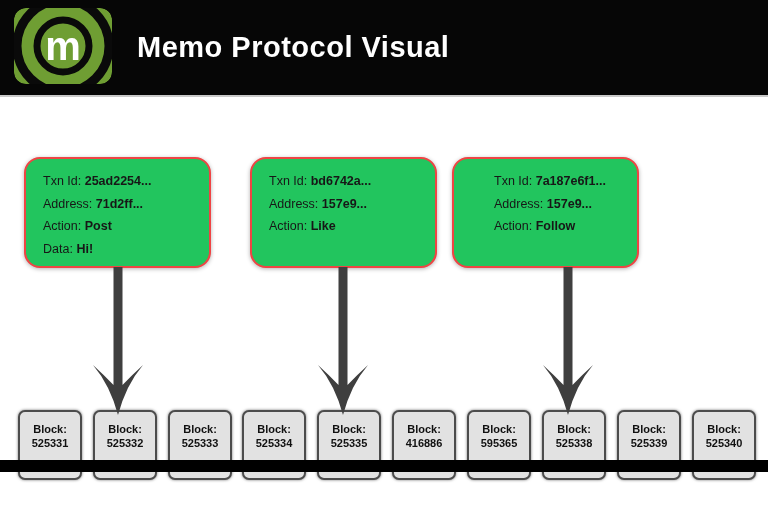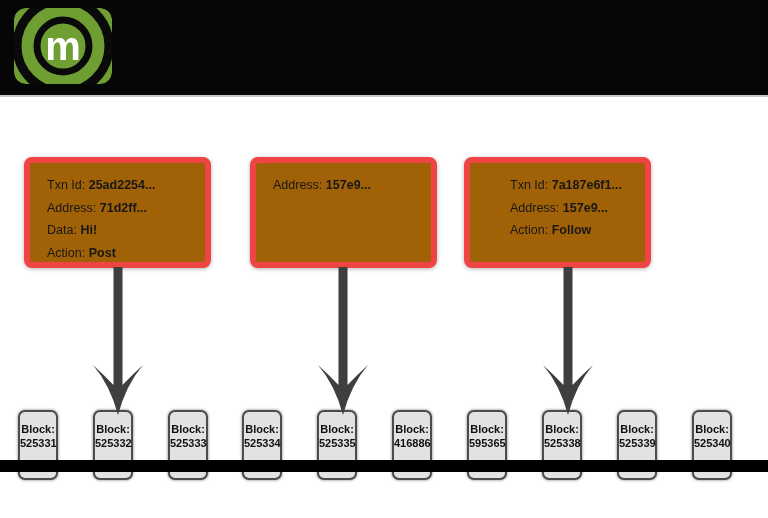--- a/index.html
+++ b/index.html
@@ -41,38 +41,38 @@
     font-weight: bold;
     letter-spacing: 0.5px;
   }
 
   
   .card {
     position: absolute;
     top: 157px;
     width: 187px;
     height: 111px;
-    background: #a16207;
-    border: 6px solid #ef4444;
-    border-radius: 8px;
+    background: #22c55e;
+    border: 2px solid #ef4444;
+    border-radius: 16px;
     box-shadow: 0 1px 4px rgba(0,0,0,0.30);
     padding: 11px 0 0 17px;
     z-index: 2;
   }
   .card-row {
     font-size: 12.5px;
     line-height: 22.5px;
     color: #171717;
     white-space: nowrap;
   }
   .card-row .lbl { font-weight: normal; }
   .card-row .val { font-weight: bold; }
   .card1 { left: 24px; }
   .card2 { left: 250px; }
-  .card3 { left: 464px; padding-left: 40px; }
+  .card3 { left: 452px; padding-left: 40px; }
 
   
   .arrow {
     position: absolute;
     top: 267px;
     width: 56px;
     height: 150px;
     z-index: 6;
   }
   .arrow1 { left: 90px; }
@@ -83,21 +83,21 @@
   .chain-line {
     position: absolute;
     left: 0; top: 460px;
     width: 768px; height: 12px;
     background: #000000;
     z-index: 5;
   }
   .block {
     position: absolute;
     top: 410px;
-    width: 40px;
+    width: 64px;
     height: 70px;
     background: #e2e2e2;
     border: 2px solid #4c4c4c;
     border-radius: 7px;
     box-shadow: 0 0 3px rgba(0,0,0,0.55);
     z-index: 2;
     padding-top: 10px;
     text-align: center;
     font-size: 11px;
     font-weight: bold;
@@ -117,45 +117,54 @@
             <rect x="0" y="0" width="98" height="76" rx="12" ry="12"></rect>
           </clipPath>
       </defs>
       <g clip-path="url(#logoClip)">
         <rect x="0" y="0" width="98" height="76" rx="12" ry="12" fill="#6f9e33"></rect>
         <circle cx="49" cy="38" r="46" fill="none" stroke="#0a0a0a" stroke-width="9"></circle>
         <circle cx="49" cy="38" r="26" fill="#6f9e33" stroke="#0a0a0a" stroke-width="7"></circle>
         <text x="49" y="52" text-anchor="middle" font-family="Liberation Sans, sans-serif" font-size="40" font-weight="bold" fill="#ffffff">m</text>
       </g>
     </svg>
+    <div class="title">Memo Protocol Visual</div>
   </div>
 
   <div class="card card1">
     <div class="card-row">
       <span class="lbl">Txn Id:</span>
       <span class="val">25ad2254...</span>
     </div>
     <div class="card-row">
       <span class="lbl">Address:</span>
       <span class="val">71d2ff...</span>
     </div>
     <div class="card-row">
+      <span class="lbl">Action:</span>
+      <span class="val">Post</span>
+    </div>
+    <div class="card-row">
       <span class="lbl">Data:</span>
       <span class="val">Hi!</span>
     </div>
-    <div class="card-row">
-      <span class="lbl">Action:</span>
-      <span class="val">Post</span>
-    </div>
   </div>
 
   <div class="card card2">
+    <div class="card-row">
+      <span class="lbl">Txn Id:</span>
+      <span class="val">bd6742a...</span>
+    </div>
     <div class="card-row">
       <span class="lbl">Address:</span>
       <span class="val">157e9...</span>
+    </div>
+    <div class="card-row">
+      <span class="lbl">Action:</span>
+      <span class="val">Like</span>
     </div>
   </div>
 
   <div class="card card3">
     <div class="card-row">
       <span class="lbl">Txn Id:</span>
       <span class="val">7a187e6f1...</span>
     </div>
     <div class="card-row">
       <span class="lbl">Address:</span>

